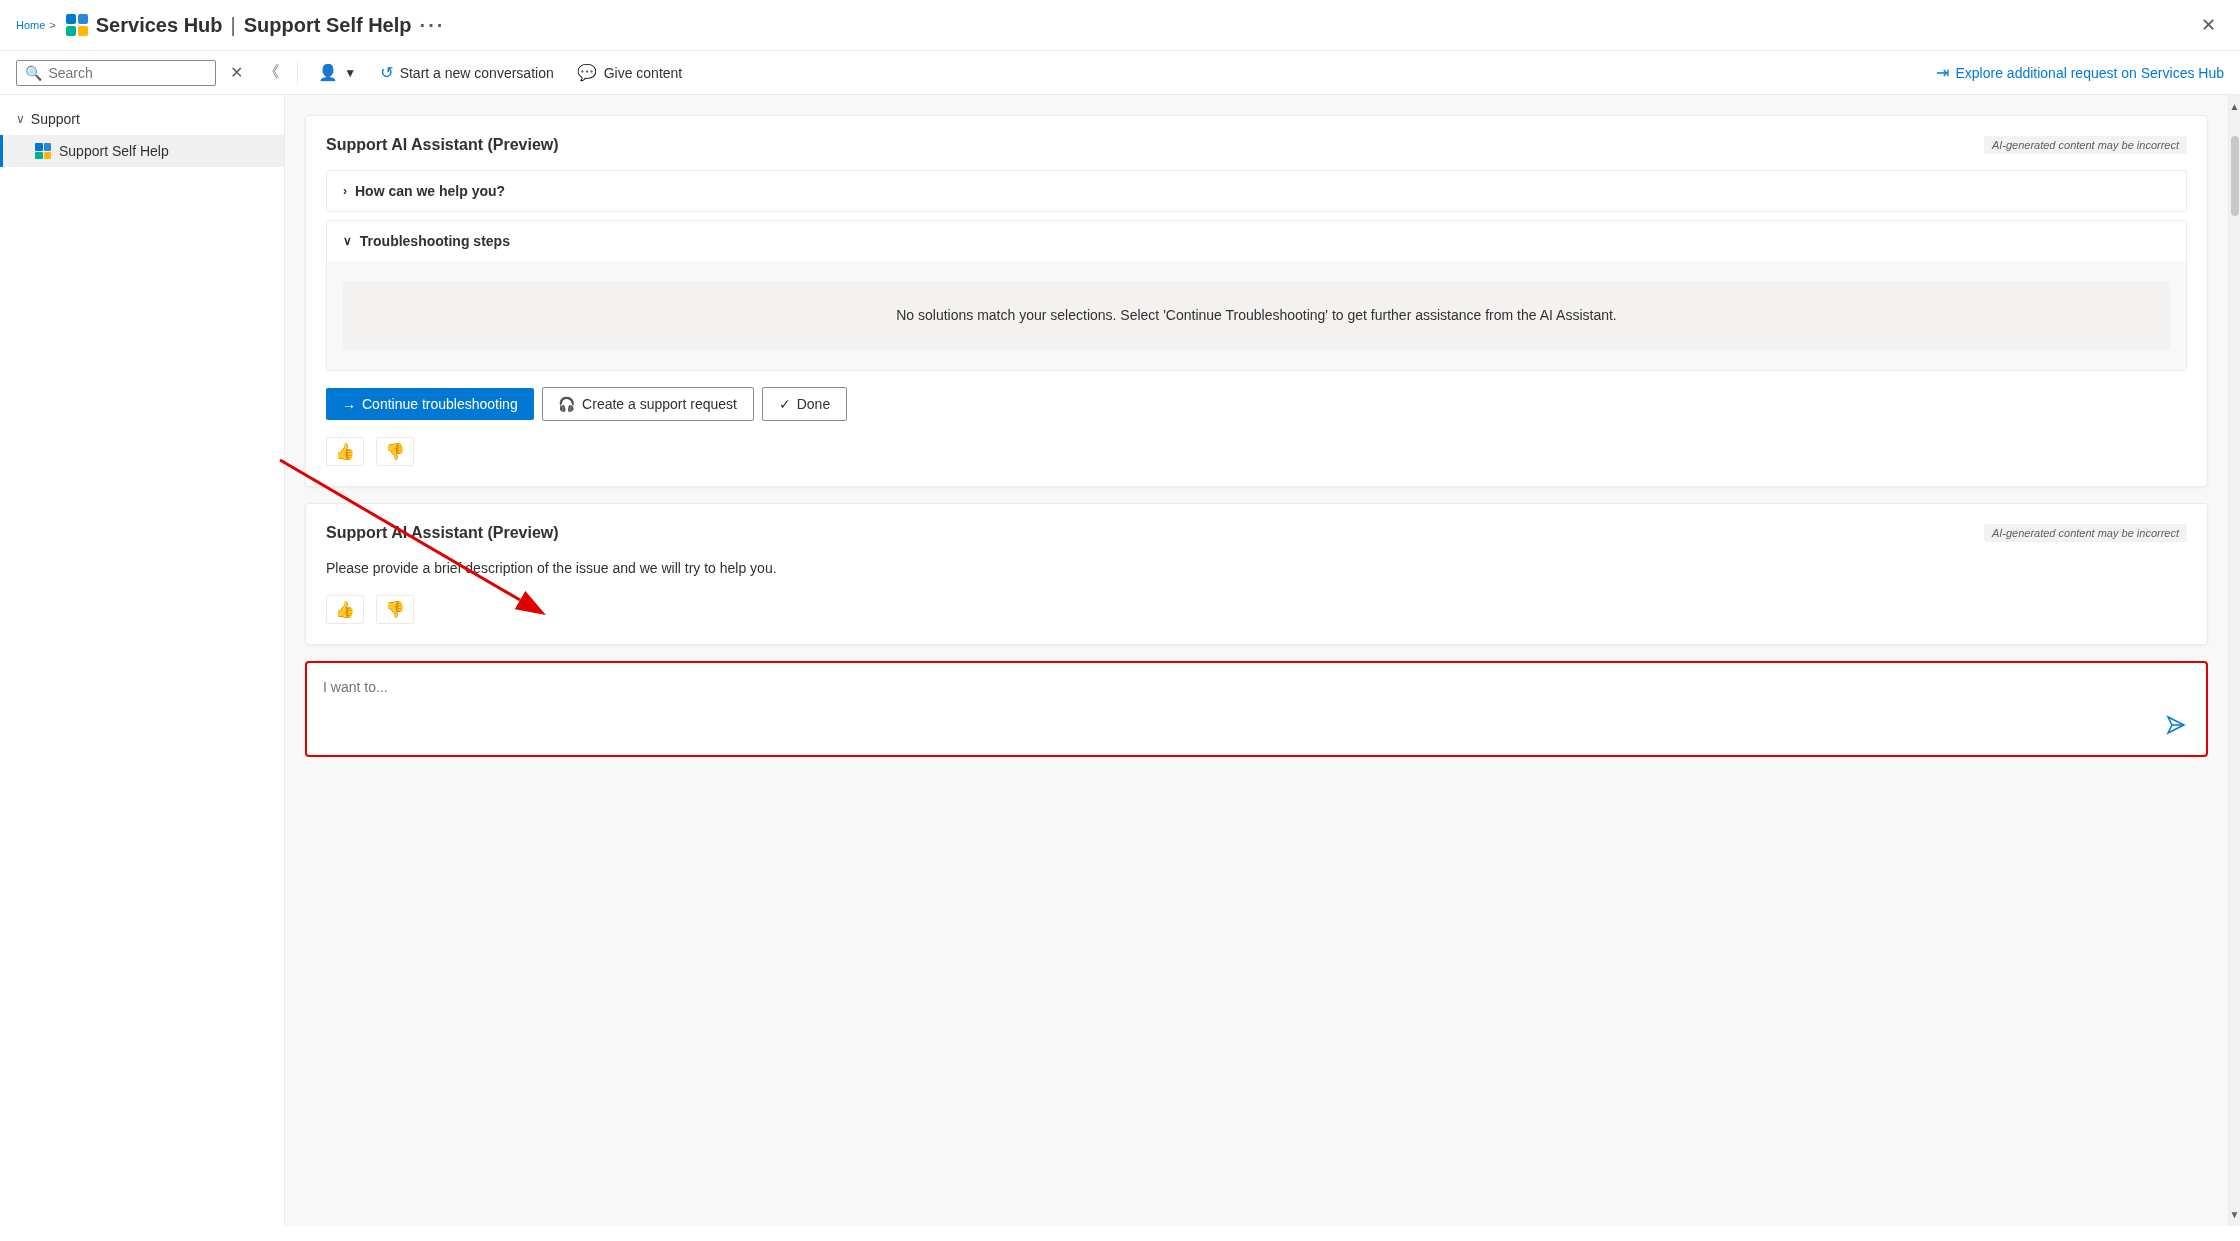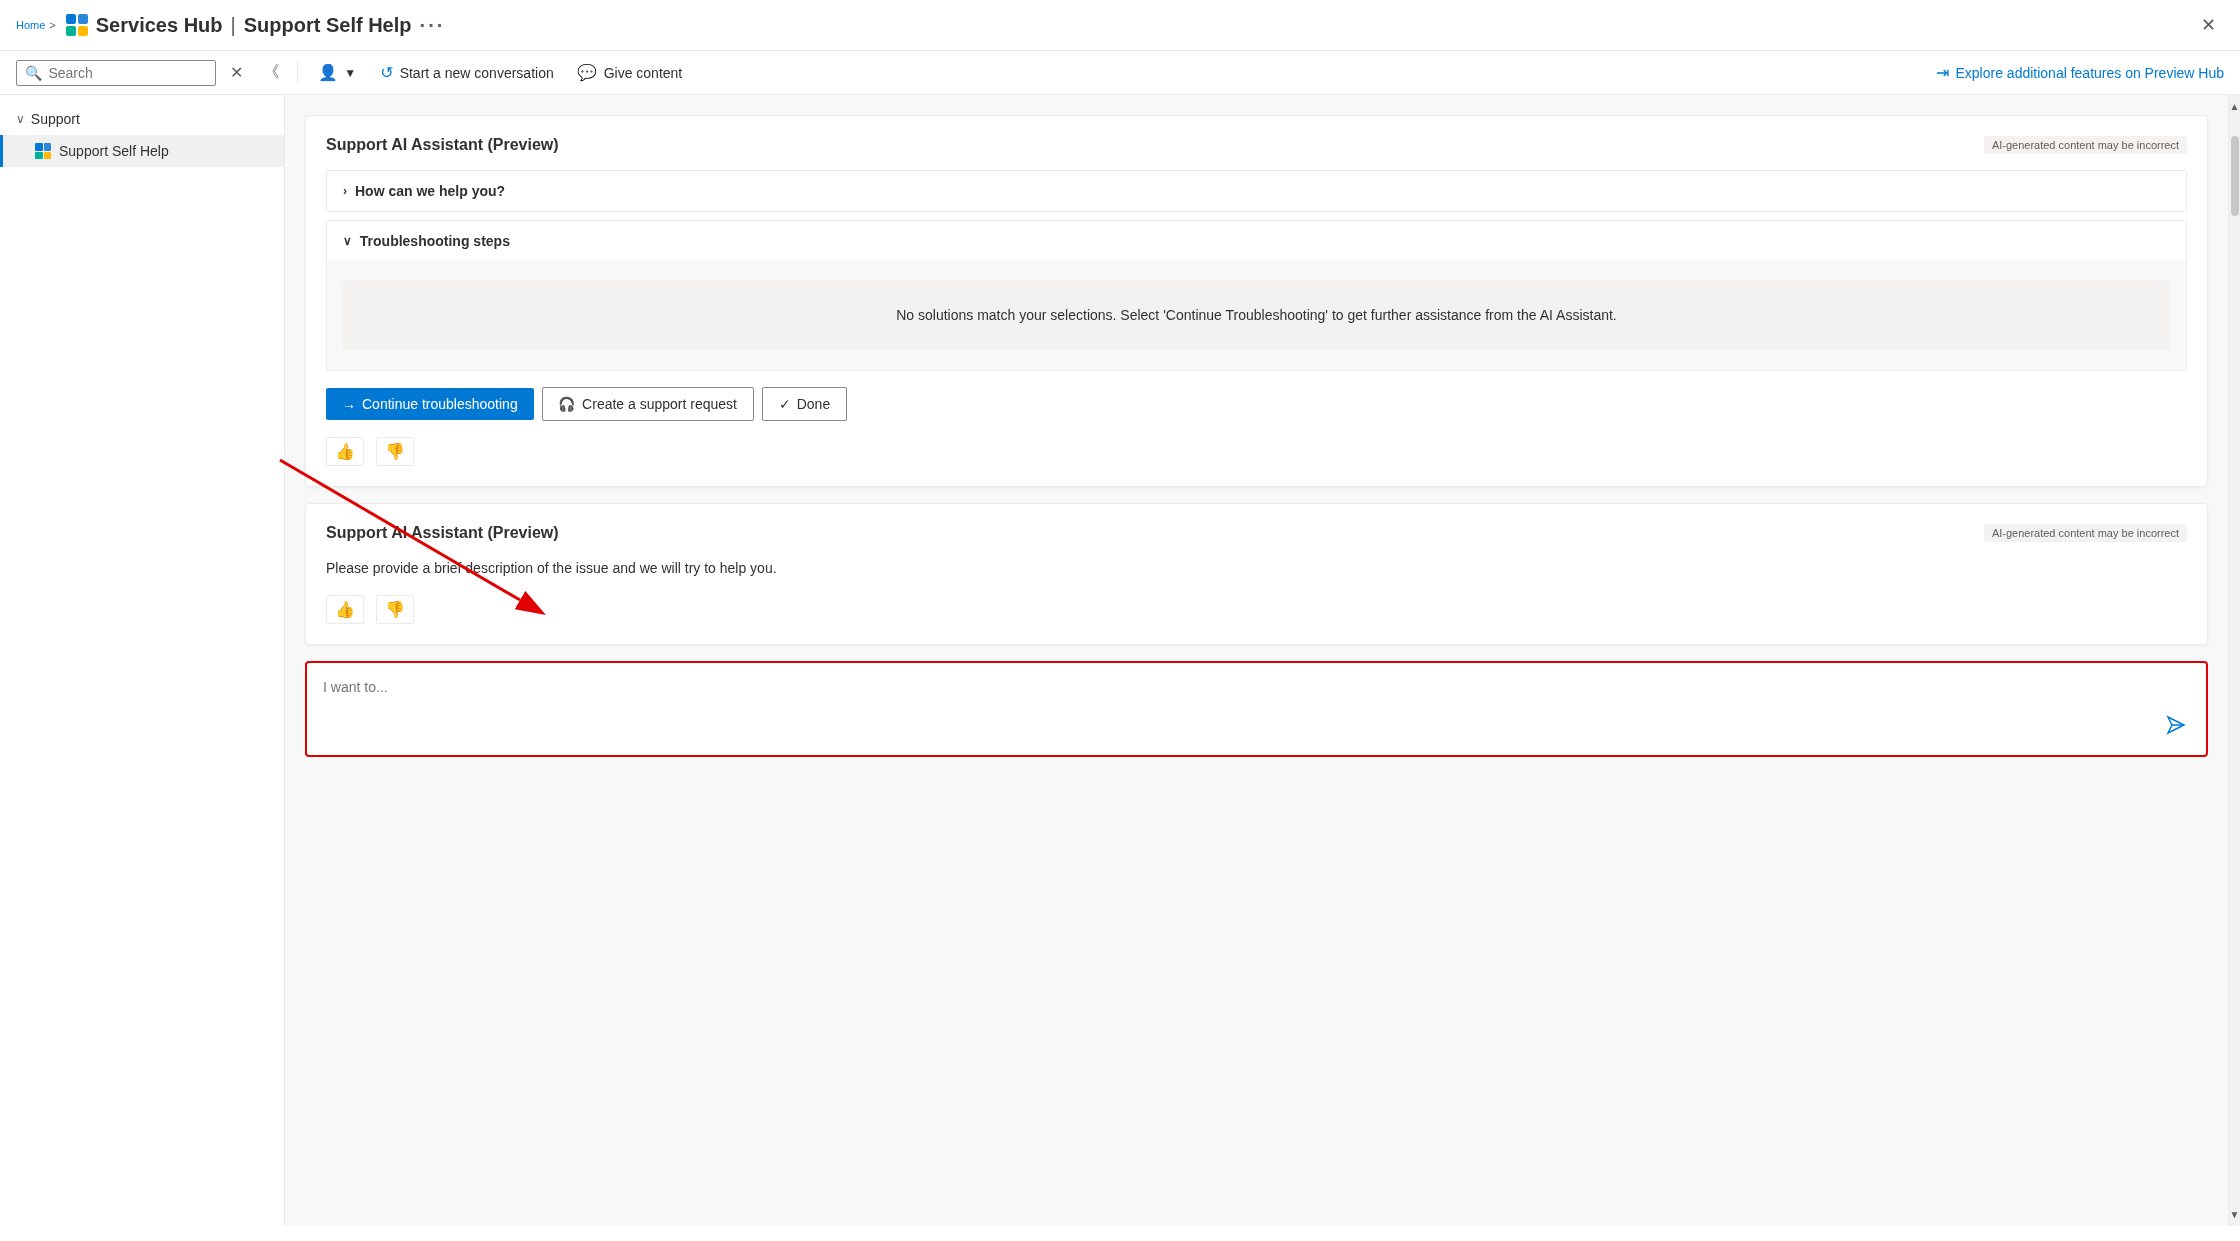--- a/index.html
+++ b/index.html
@@ -76,21 +76,21 @@
     .content-area::-webkit-scrollbar-track { background: #f1f1f1; }
     .content-area::-webkit-scrollbar-thumb { background: #c8c8c8; border-radius: 4px; }
 
     
     .card {
       background: #fff; border: 1px solid #edebe9; border-radius: 4px;
       padding: 20px; box-shadow: 0 1px 3px rgba(0,0,0,0.05);
     }
     .card-header { display: flex; justify-content: space-between; align-items: center; margin-bottom: 16px; }
     .card-title { font-size: 16px; font-weight: 600; color: #323130; }
-    .ai-badge { font-size: 11px; color: #605e5c; background: #f3f2f1; padding: 3px 8px; border-radius: 2px; }
+    .ai-badge { font-size: 11px; color: #605e5c; background: #f3f2f1; padding: 3px 8px; border-radius: 2px; font-style: italic; }
 
     
     .accordion { border: 1px solid #edebe9; border-radius: 2px; margin-bottom: 8px; }
     .accordion-header {
       display: flex; align-items: center; gap: 8px; padding: 12px 16px;
       cursor: pointer; font-size: 14px; font-weight: 600; color: #323130;
       background: #fff; border-radius: 2px;
     }
     .acc-chevron { font-size: 12px; }
     .accordion-body { padding: 12px 16px; background: #f8f8f8; }
@@ -196,21 +196,21 @@
   <button class="toolbar-btn">
     <span style="font-size:16px;color:#0078d4;">↺</span>
     <span>Start a new conversation</span>
   </button>
   <button class="toolbar-btn">
     <span style="font-size:16px;color:#0078d4;">💬</span>
     <span>Give content</span>
   </button>
   <div class="toolbar-right">
     <span style="font-size:16px;color:#0078d4;">⇥</span>
-    <span class="explore-link">Explore additional features on Preview Hub</span>
+    <span class="explore-link">Explore additional request on Services Hub</span>
   </div>
 </div>
 
 <div class="main-layout">
 
   <div class="sidebar">
     <div class="sidebar-section">
       <div class="sidebar-group">
         <span class="sidebar-chevron">∨</span>
         <span>Support</span>

